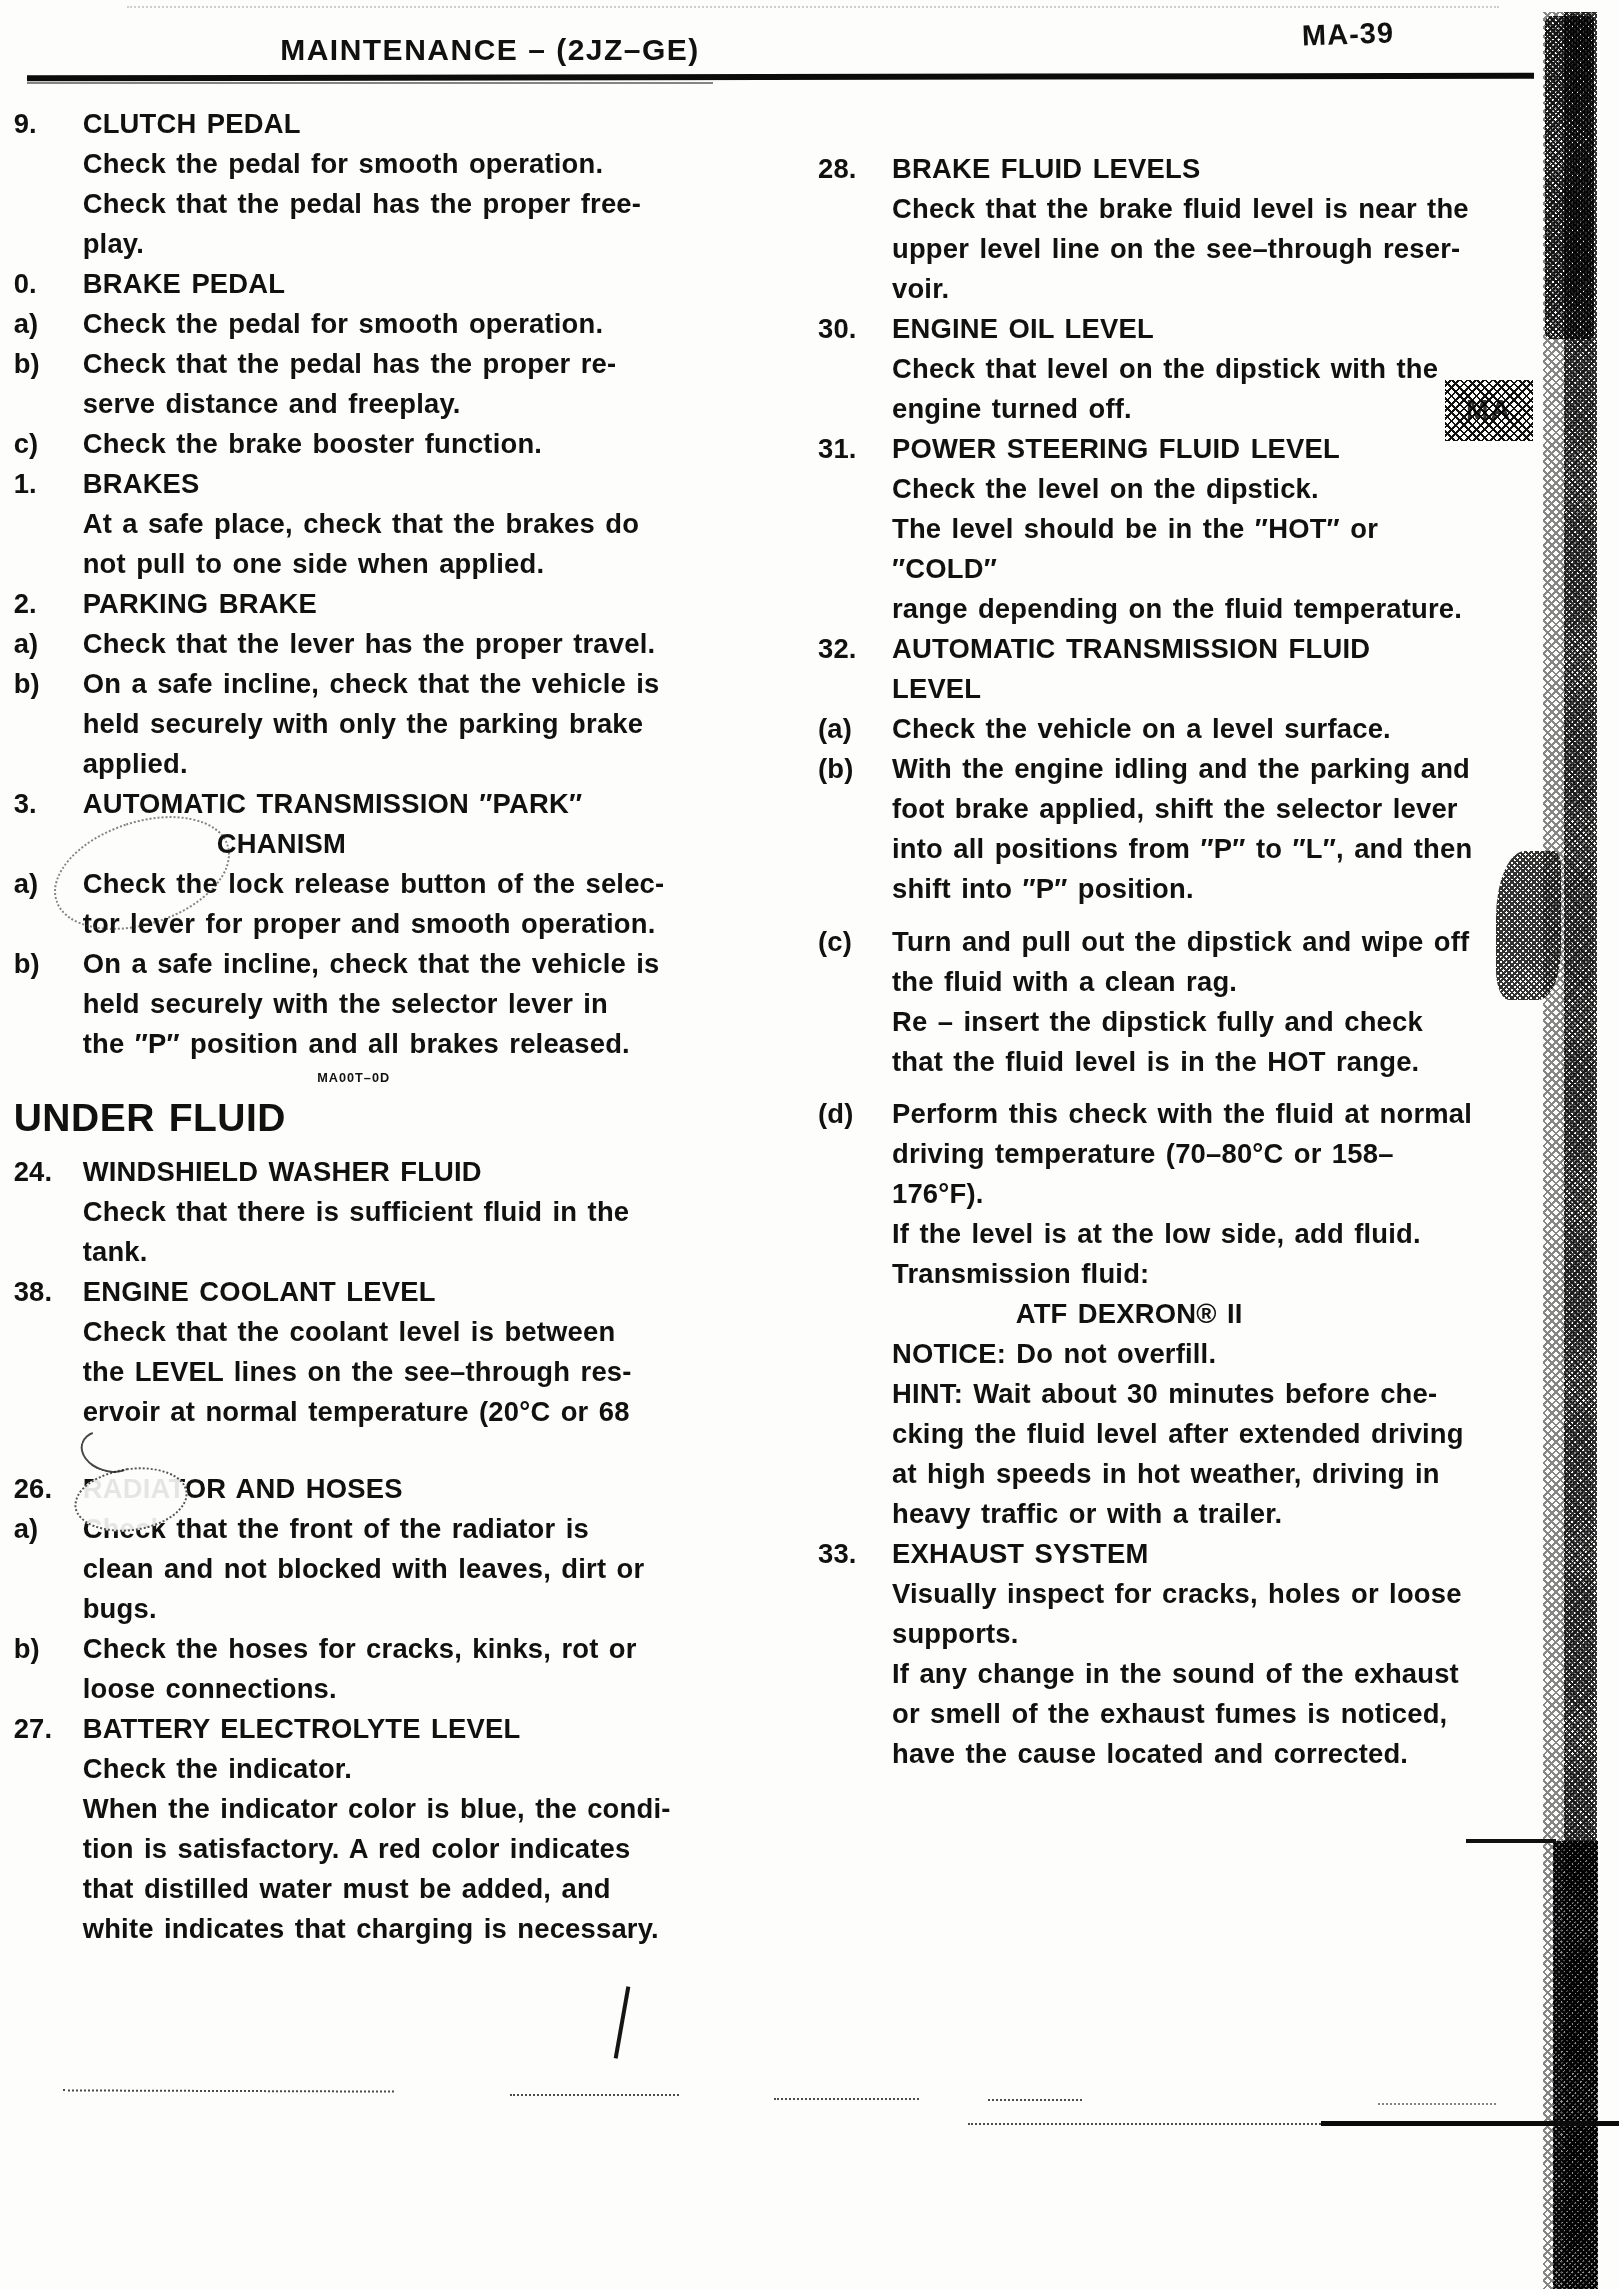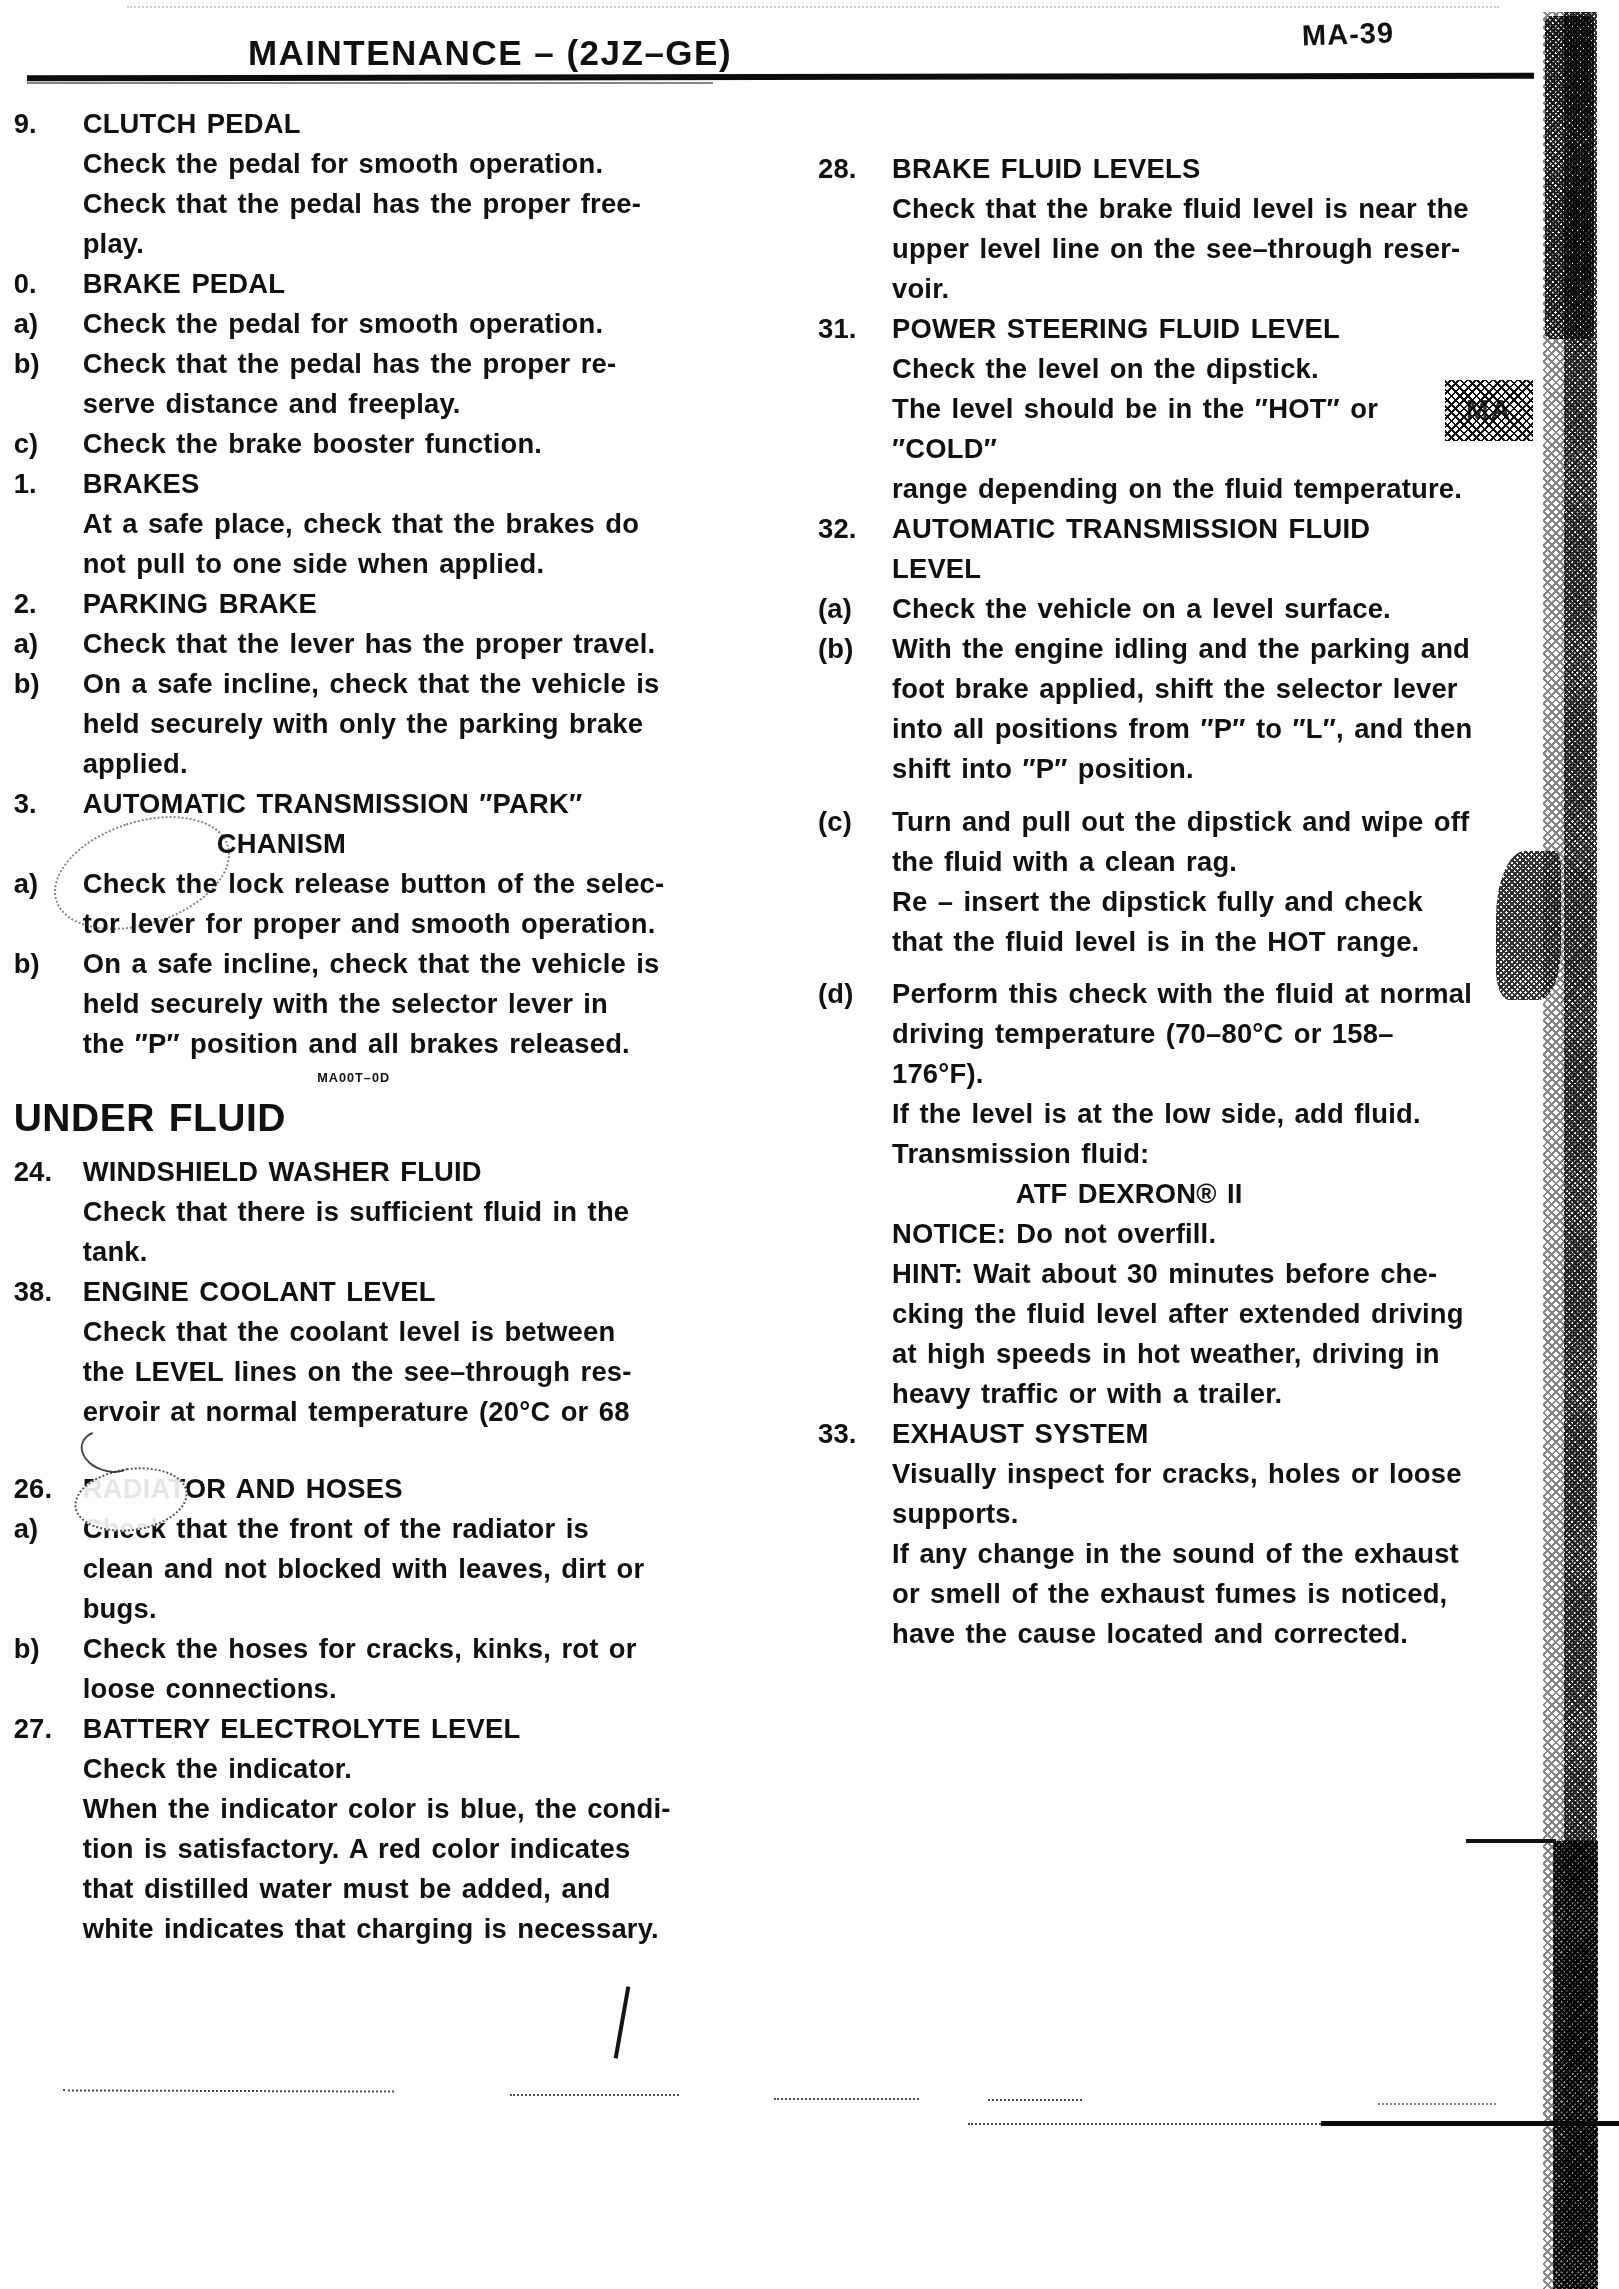--- a/index.html
+++ b/index.html
@@ -4,21 +4,21 @@
 <style>
   html,body{margin:0;padding:0;background:#8a8a8a;}
   .page{
     position:relative;width:1619px;height:2290px;background:#fdfdfb;
     font-family:"Liberation Sans",sans-serif;font-weight:bold;color:#111;
     overflow:hidden;
   }
   
   .hdr-title{
     position:absolute;left:0;top:33px;width:980px;text-align:center;
-    font-size:35px;letter-spacing:1.5px;white-space:pre;
+    font-size:30px;letter-spacing:1.5px;white-space:pre;
   }
   .hdr-pagenum{
     position:absolute;left:1302px;top:17.6px;font-size:29px;letter-spacing:1px;
     transform:rotate(-2deg);
   }
   .hdr-rule{position:absolute;left:27.4px;top:74px;width:1507px;height:5.9px;background:#0c0c0c;transform:rotate(-0.1deg);}
   .hdr-rule2{position:absolute;left:27.4px;top:82px;width:686px;height:2px;background:#0c0c0c;opacity:.5;}
   .top-noise{position:absolute;left:127px;top:5.9px;width:1372px;border-top:2px dotted #444;opacity:.25;}
 
   
@@ -250,20 +250,28 @@
     <div class="item">
         <span class="marker">28.</span>
         <span class="content">
           <span class="head">BRAKE FLUID LEVELS</span>
           <span class="body">Check that the brake fluid level is near the
 upper level line on the see–through reser-
 voir.</span>
         </span>
       </div>
     <div class="item">
+        <span class="marker">30.</span>
+        <span class="content">
+          <span class="head">ENGINE OIL LEVEL</span>
+          <span class="body">Check that level on the dipstick with the
+engine turned off.</span>
+        </span>
+      </div>
+    <div class="item">
         <span class="marker">31.</span>
         <span class="content">
           <span class="head">POWER STEERING FLUID LEVEL</span>
           <span class="body">Check the level on the dipstick.
 The level should be in the ″HOT″ or ″COLD″
 range depending on the fluid temperature.</span>
         </span>
       </div>
     <div class="item">
         <span class="marker">32.</span>

